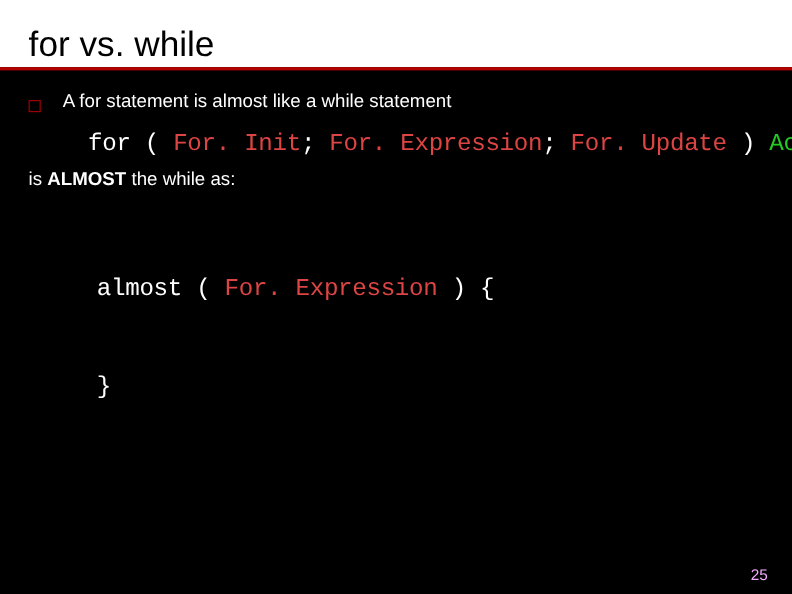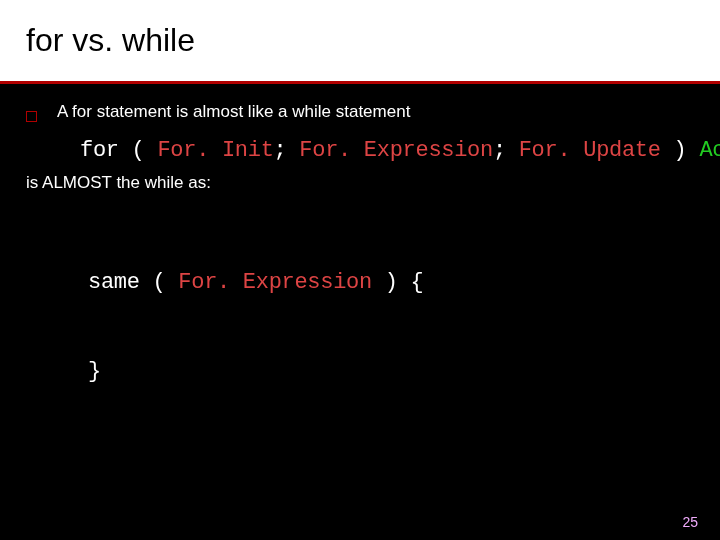--- a/index.html
+++ b/index.html
@@ -1,25 +1,25 @@
 <!DOCTYPE html>
 <html><head>
 <meta charset="utf-8">
 <style>
 *{margin:0;padding:0;box-sizing:border-box}
 body{width:720px;height:540px;background:#000;color:#fff;font-family:Verdana,Arial,sans-serif;font-size:17px;position:relative;overflow:hidden}
-.title{color:#000;background:#fff;font-size:32px;padding:22px 0 22px 26px;font-family:Verdana,sans-serif}
+.title{color:#000;background:#fff;font-size:32px;padding:22px 0 2px 26px;font-family:Verdana,sans-serif}
 .rule{height:3px;background:#b00000;margin:0 0 18px 0}
 .content{padding:0 26px}
 .bullet-row{display:flex;align-items:flex-end;margin-bottom:16px}
 .sq{width:11px;height:11px;border:1.5px solid #b00000;margin:5px 20px 0 0;flex-shrink:0}
 .mono{font-family:"Courier New",monospace;font-size:22px;white-space:pre;letter-spacing:-0.3px}
 .red{color:#d44}
 .grn{color:#2c2}
-.bold{font-weight:normal}
+.bold{font-weight:bold}
 .indent-code{margin-left:54px;margin-bottom:10px}
 .plain-line{margin:0 0 16px 0}
 .code-block{margin-left:62px;margin-bottom:20px;line-height:1.35}
 .pagenum{position:absolute;bottom:10px;right:22px;font-size:14px;color:#f0abfc}
 </style>
 </head>
 <body>
 
 <div class="title">for vs. while</div>
 <div class="rule"></div>
@@ -29,19 +29,19 @@
   <div class="bullet-row">
     <div class="sq"></div>
     <div>A for statement is almost like a while statement</div>
   </div>
 
   <div class="indent-code mono"><span>for ( </span><span class="red">For. Init</span><span>; </span><span class="red">For. Expression</span><span>; </span><span class="red">For. Update</span><span> ) </span><span class="grn">Action</span></div>
 
   <div class="plain-line"><span>is </span><span class="bold">ALMOST</span><span> the while as:</span></div>
 
   <div class="code-block mono">
-    <div><span>same ( </span><span class="red">For. Expression</span><span> ) {</span></div>
+    <div><span>almost ( </span><span class="red">For. Expression</span><span> ) {</span></div>
     <div>}</div>
   </div>
 
 </div>
 
 <div class="pagenum">25</div>
 
 </body></html>

